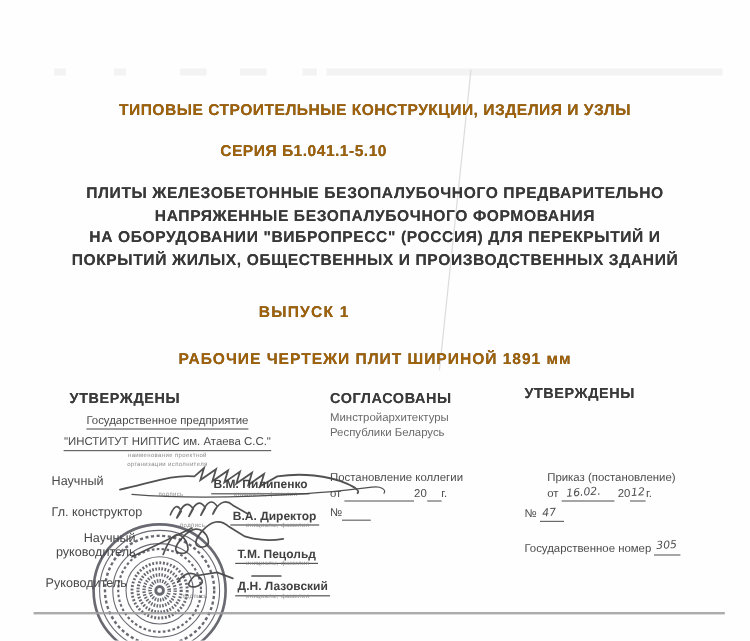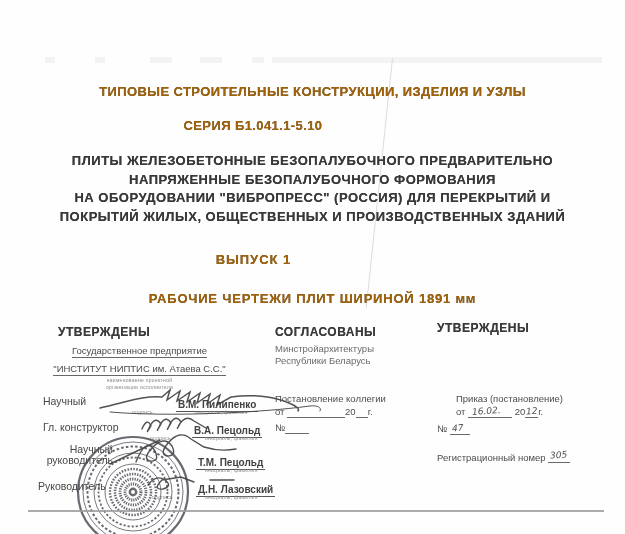--- a/index.html
+++ b/index.html
@@ -73,21 +73,21 @@
     <svg width="225" height="32" viewBox="0 0 225 32">
       <g fill="none" stroke="#3f3f3f" stroke-width="1.5" stroke-linecap="round" opacity=".9">
         <path d="M2,24 C26,19 46,11 64,13 l8,-7 l-3,10 l13,-9 l-3,10 l13,-9 l-3,10 l13,-9 l-3,10 l13,-9 l-3,10 l13,-9 l-3,10 l14,-8 c20,-3 42,-1 58,6 c7,3 11,6 9,8"></path>
         <path d="M12,28 C70,33 160,29 212,22 c8,-1 12,2 10,5" stroke-width="1"></path>
       </g>
     </svg>
   </div>
 
   <div class="abs role" style="left:43px;top:422px;">Гл. конструктор</div>
   <div class="abs" style="left:192px;top:420px;">
-    <span class="sigename">В.А. Пецольд</span>
+    <span class="sigename">В.А. Директор</span>
   </div>
   <div class="abs tiny" style="left:150px;top:435px;">подпись</div>
   <div class="abs tiny" style="left:205px;top:435px;">инициалы, фамилия</div>
   <div class="abs" style="left:140px;top:414px;">
     <svg width="80" height="22" viewBox="0 0 80 22">
       <path d="M2,15 q5,-12 9,-3 q-6,10 -2,2 q6,-13 12,-4 q-6,11 -2,3 q6,-13 12,-4 q-6,11 -2,3 q6,-13 12,-4 q-6,11 -2,3 q7,-11 15,-4 l12,7" fill="none" stroke="#3f3f3f" stroke-width="1.4" stroke-linecap="round" opacity=".9"></path>
     </svg>
   </div>
 
   <div class="abs role" style="left:43px;top:444px;width:70px;text-align:right;">Научный руководитель</div>
@@ -159,19 +159,19 @@
       <span>от</span>
       <span class="blank" style="width:44px;"><span class="hand hand-on-blank">16.02.</span></span>
       <span>20</span><span class="blank" style="width:13px;"><span class="hand hand-on-blank" style="left:1px;">12</span></span><span>г.</span>
     </div>
   </div>
   <div class="abs formtxt" style="left:437px;top:422px;">
     <span>№</span>
     <span class="blank" style="width:20px;"><span class="hand hand-on-blank" style="left:2px;">47</span></span>
   </div>
   <div class="abs" style="left:437px;top:452px;font-size:9.5px;color:#4c4c4c;">
-    <span>Регистрационный номер</span>
+    <span>Государственное номер</span>
     <span class="blank" style="width:22px;"><span class="hand hand-on-blank" style="left:2px;">305</span></span>
   </div>
 
   <div class="abs bottom-rule" style="left:28px;top:510px;width:576px;height:2px;"></div>
 
 </div>
 
 </body></html>

